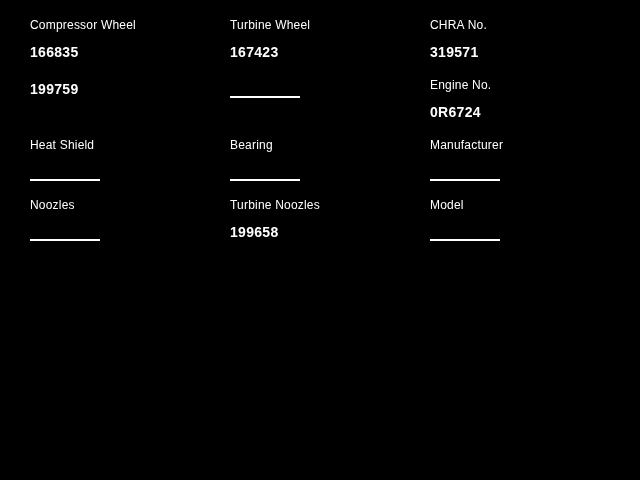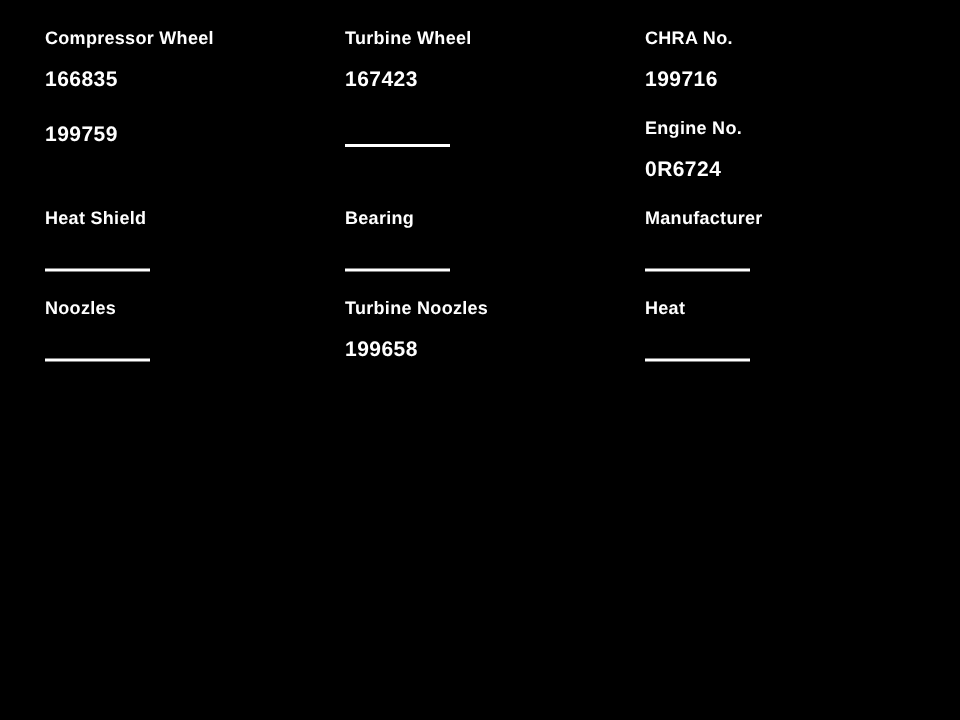--- a/index.html
+++ b/index.html
@@ -24,21 +24,21 @@
     grid-auto-rows: 60px;
     padding-left: 30px;
     padding-top: 18px;
   }
   .field {
     display: flex;
     flex-direction: column;
   }
   .field-label {
     font-size: 12px;
-    font-weight: 700;
+    font-weight: 400;
     color: #ffffff;
     letter-spacing: 0.2px;
     line-height: 14px;
     margin-bottom: 9px;
   }
   .field-value {
     font-size: 14px;
     font-weight: 700;
     color: #ffffff;
     height: 22px;
@@ -66,21 +66,21 @@
       <div class="field-value">166835</div>
     </div>
 
     <div class="field">
       <span class="field-label">Turbine Wheel</span>
       <div class="field-value">167423</div>
     </div>
 
     <div class="field">
       <span class="field-label">CHRA No.</span>
-      <div class="field-value">199716</div>
+      <div class="field-value">319571</div>
     </div>
 
     <div class="field">
       <div class="field-value">199759</div>
     </div>
 
     <div class="field">
       <div class="field-value empty"></div>
     </div>
 
@@ -108,18 +108,18 @@
       <span class="field-label">Noozles</span>
       <div class="field-value empty"></div>
     </div>
 
     <div class="field">
       <span class="field-label">Turbine Noozles</span>
       <div class="field-value">199658</div>
     </div>
 
     <div class="field">
-      <span class="field-label">Heat</span>
+      <span class="field-label">Model</span>
       <div class="field-value empty"></div>
     </div>
 
   </div>
 </div>
 
 </body></html>

